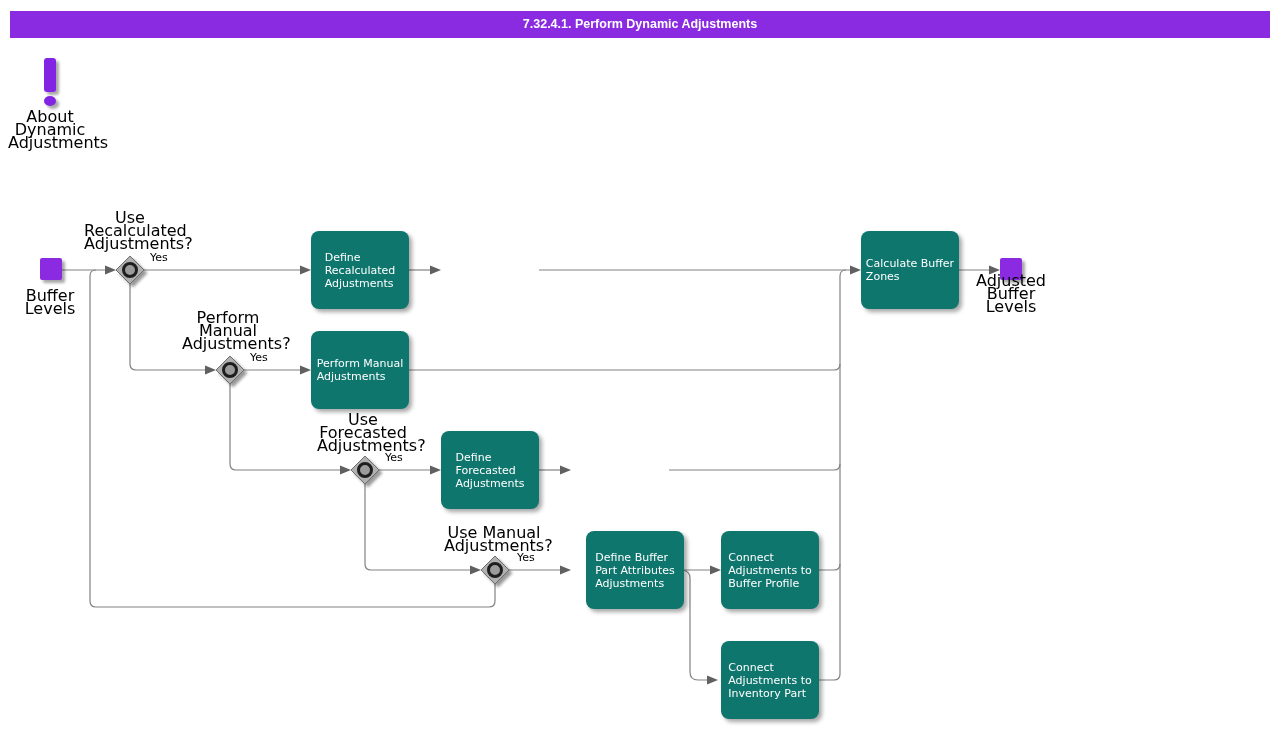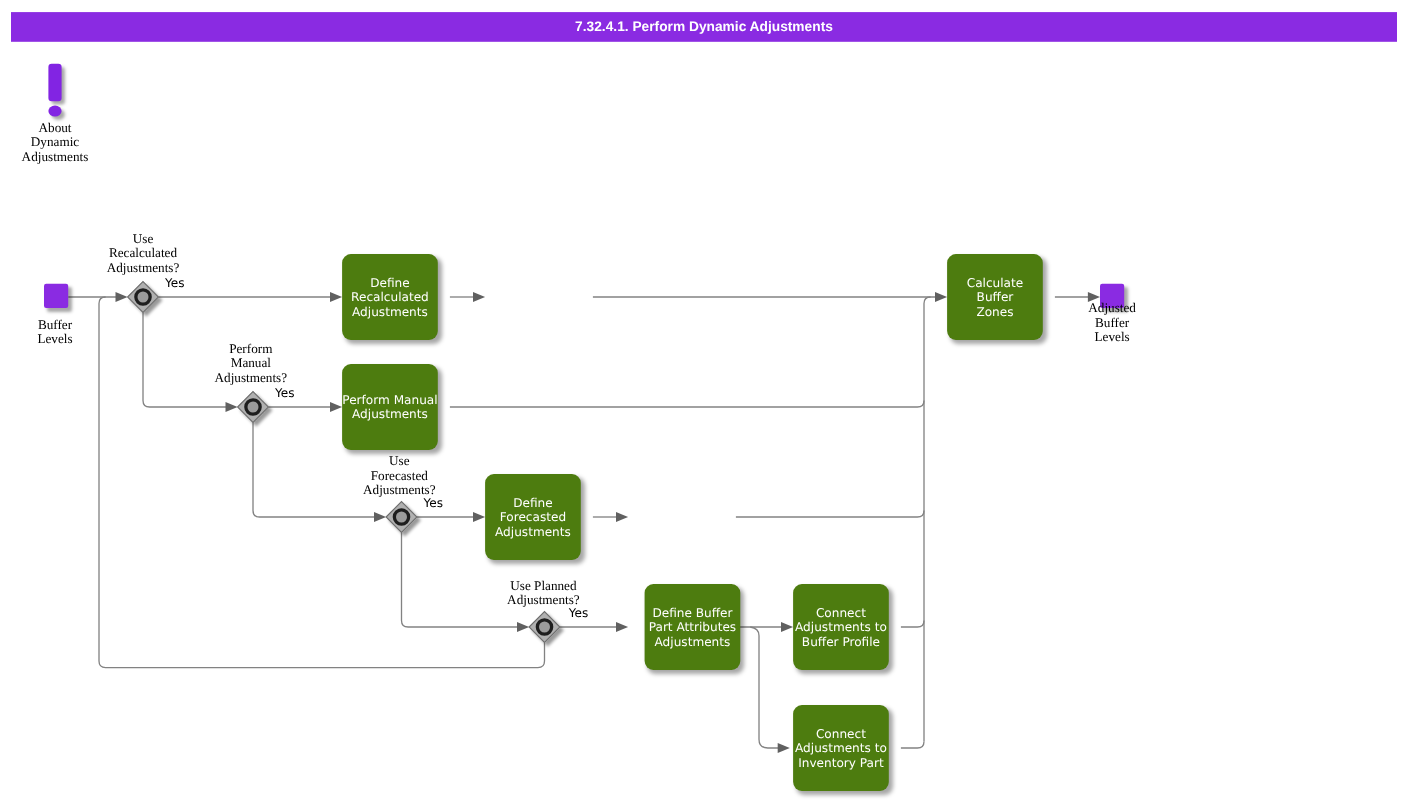--- a/index.html
+++ b/index.html
@@ -2,27 +2,27 @@
 <html><head>
 <meta charset="utf-8">
 <style>
   html,body{margin:0;padding:0;background:#fff;}
   .canvas{position:relative;width:1280px;height:730px;background:#ffffff;overflow:hidden;
           font-family:"DejaVu Sans","Liberation Sans",sans-serif;border-radius:29px;}
   .titlebar{position:absolute;left:10px;top:11px;width:1260px;height:27px;background:#8A2BE2;
             color:#ffffff;font-family:"Liberation Sans",sans-serif;font-weight:bold;font-size:12.5px;
             text-align:center;line-height:27px;}
   .lines-svg{position:absolute;left:0;top:0;width:1280px;height:730px;}
-  .process{position:absolute;width:87px;height:78px;background:#4d7c0f;border-radius:8px;
+  .process{position:absolute;width:98px;height:78px;background:#0f766e;border-radius:8px;
            color:#ffffff;font-size:11px;line-height:13px;display:flex;align-items:center;
-           justify-content:center;text-align:center;box-shadow:3px 3px 4px rgba(0,0,0,0.35);}
+           justify-content:center;box-shadow:3px 3px 4px rgba(0,0,0,0.35);}
   .process span{display:block;}
   .terminal{position:absolute;width:22px;height:22px;background:#8A2BE2;border-radius:2px;
             box-shadow:3px 3px 3px rgba(0,0,0,0.35);}
-  .lbl{position:absolute;color:#000;font-size:12px;line-height:13px;text-align:center;font-family:Liberation Serif, serif;}
+  .lbl{position:absolute;color:#000;font-size:16px;line-height:13px;text-align:center;}
   .lbl span{display:block;}
   .yes{position:absolute;color:#000;font-size:11px;width:30px;text-align:left;}
   .excl-bar{position:absolute;left:44px;top:58px;width:12px;height:34px;background:#8224E3;
             border-radius:3px;box-shadow:3px 3px 3px rgba(0,0,0,0.35);}
   .excl-dot{position:absolute;left:44px;top:96px;width:12px;height:10px;background:#8224E3;
             border-radius:50%;box-shadow:3px 3px 3px rgba(0,0,0,0.35);}
 </style>
 </head>
 <body>
 
@@ -128,21 +128,21 @@
   <div class="yes" style="left:250px;top:351px;">Yes</div>
 
   <div class="lbl" style="left:317px;top:413px;width:92px;">
     <span>Use</span>
     <span>Forecasted</span>
     <span>Adjustments?</span>
   </div>
   <div class="yes" style="left:385px;top:451px;">Yes</div>
 
   <div class="lbl" style="left:444px;top:526px;width:100px;">
-    <span>Use Planned</span>
+    <span>Use Manual</span>
     <span>Adjustments?</span>
   </div>
   <div class="yes" style="left:517px;top:551px;">Yes</div>
 
   <div class="process" style="left:311px;top:231px;">
     <div>
         <span>Define</span>
         <span>Recalculated</span>
         <span>Adjustments</span>
       </div>

